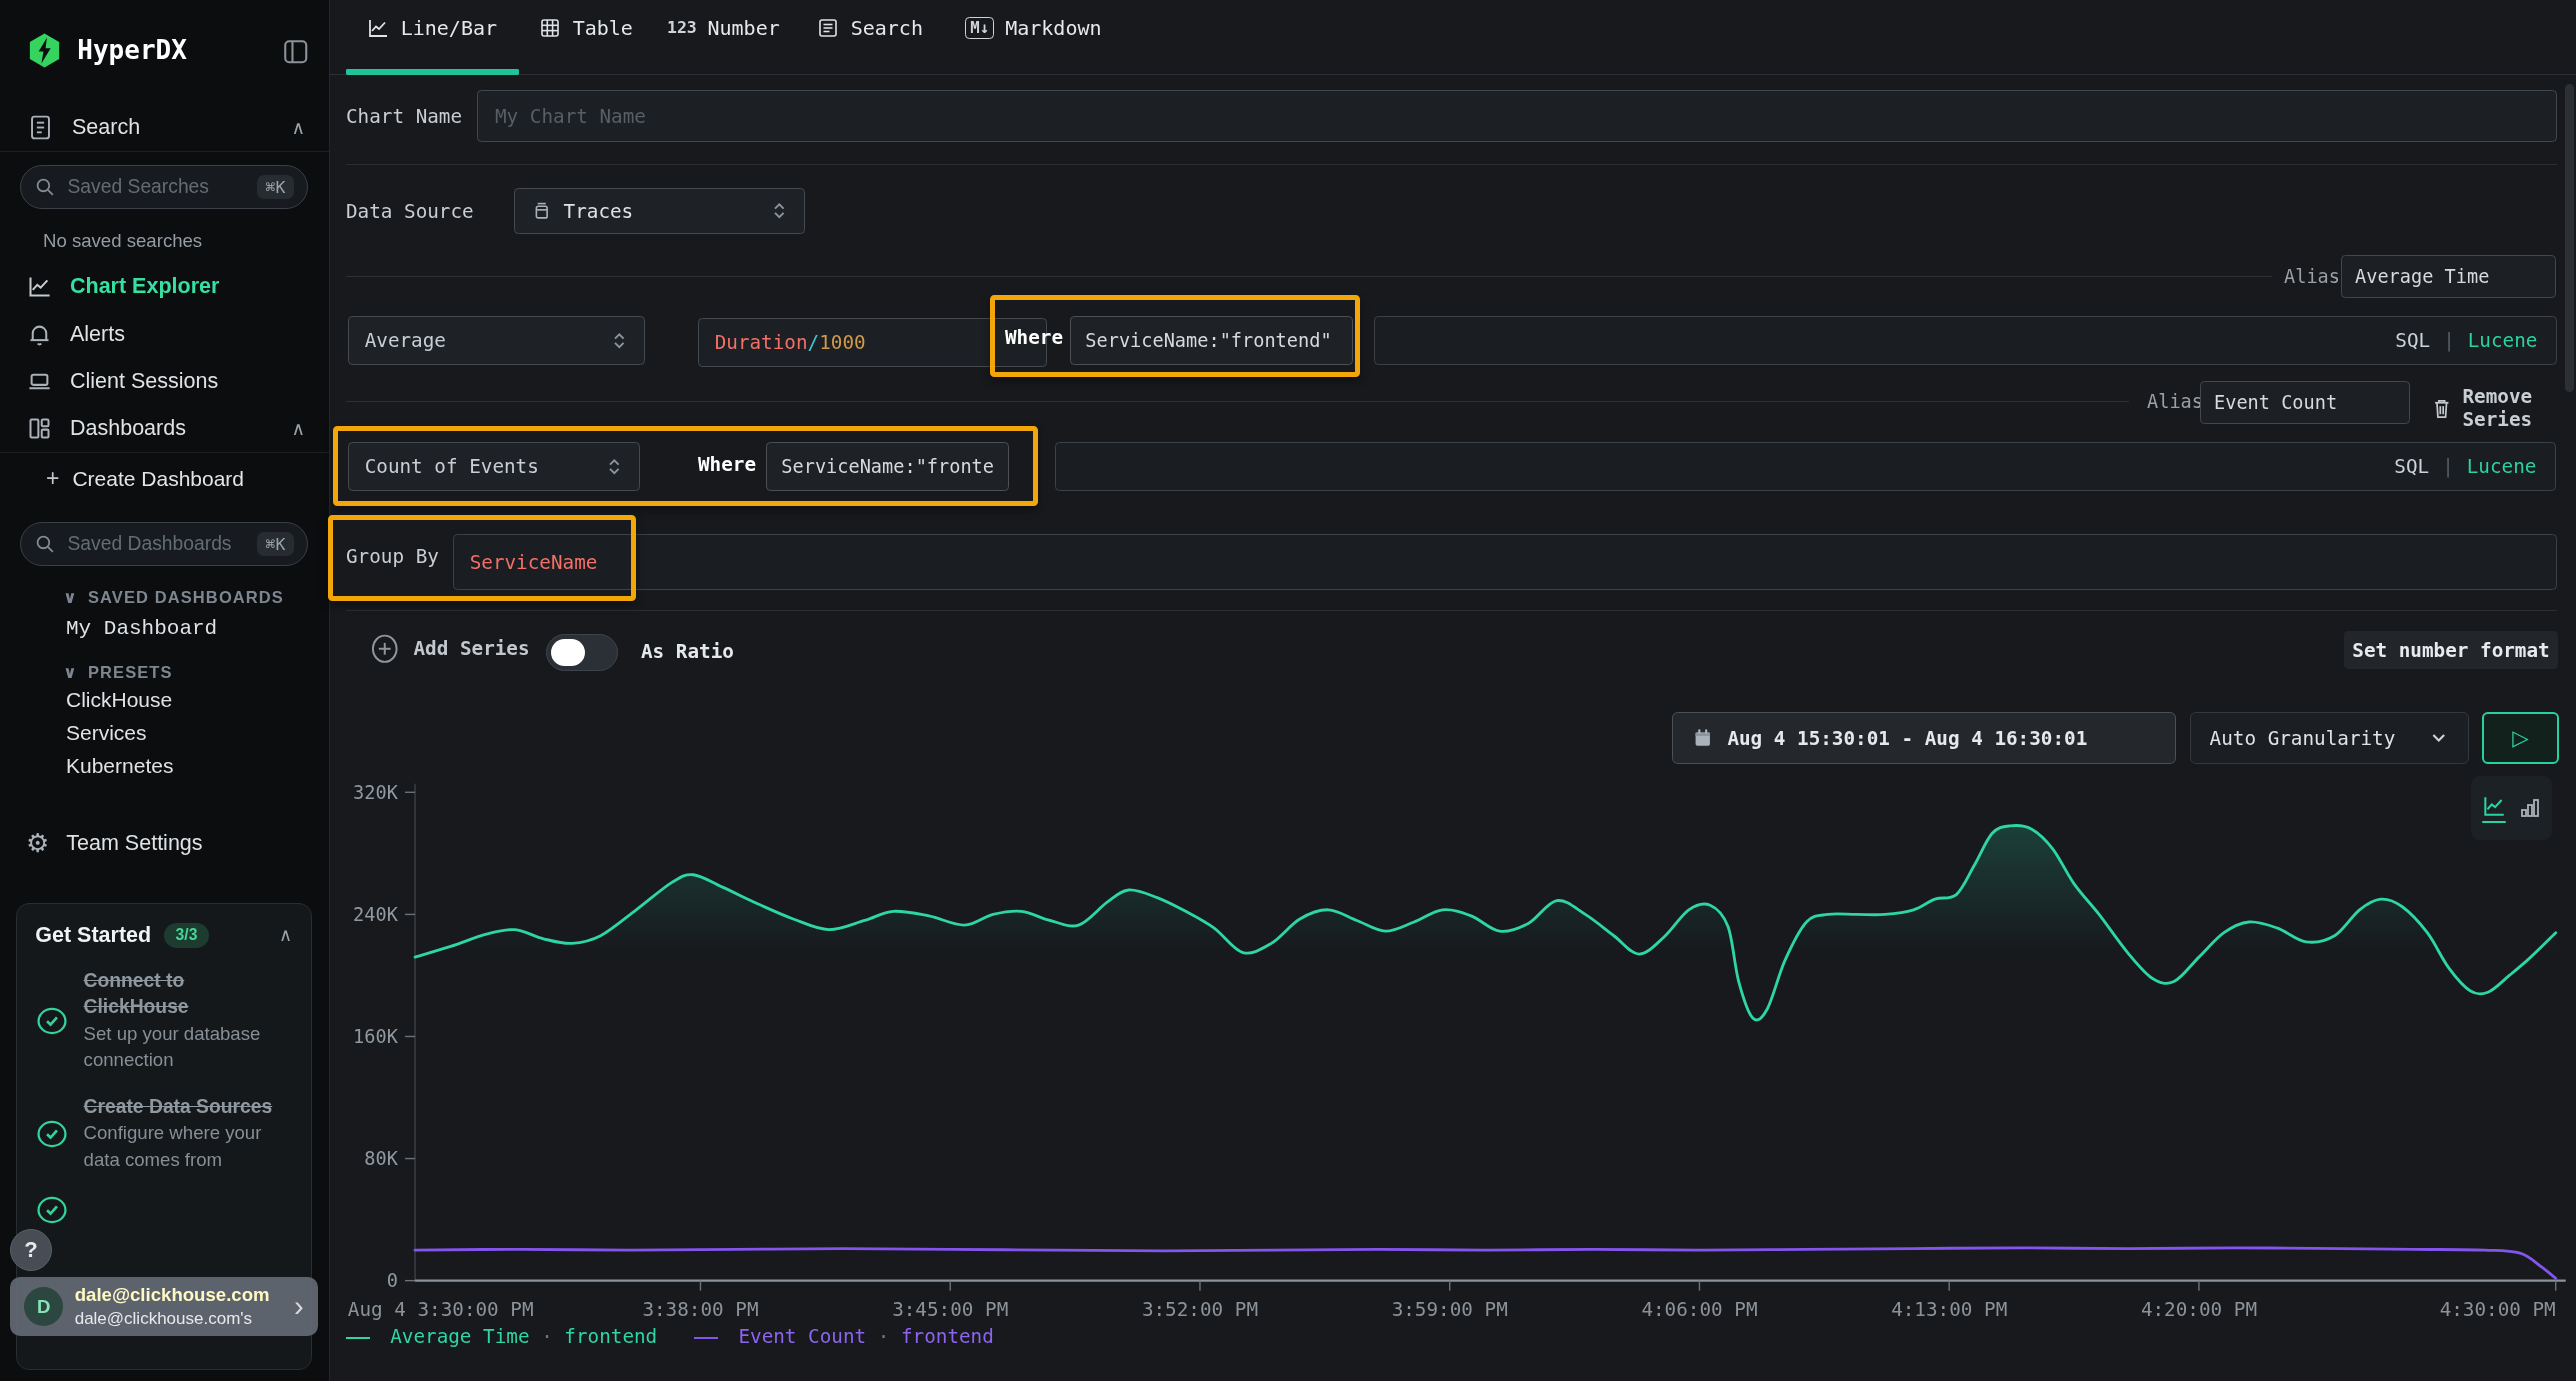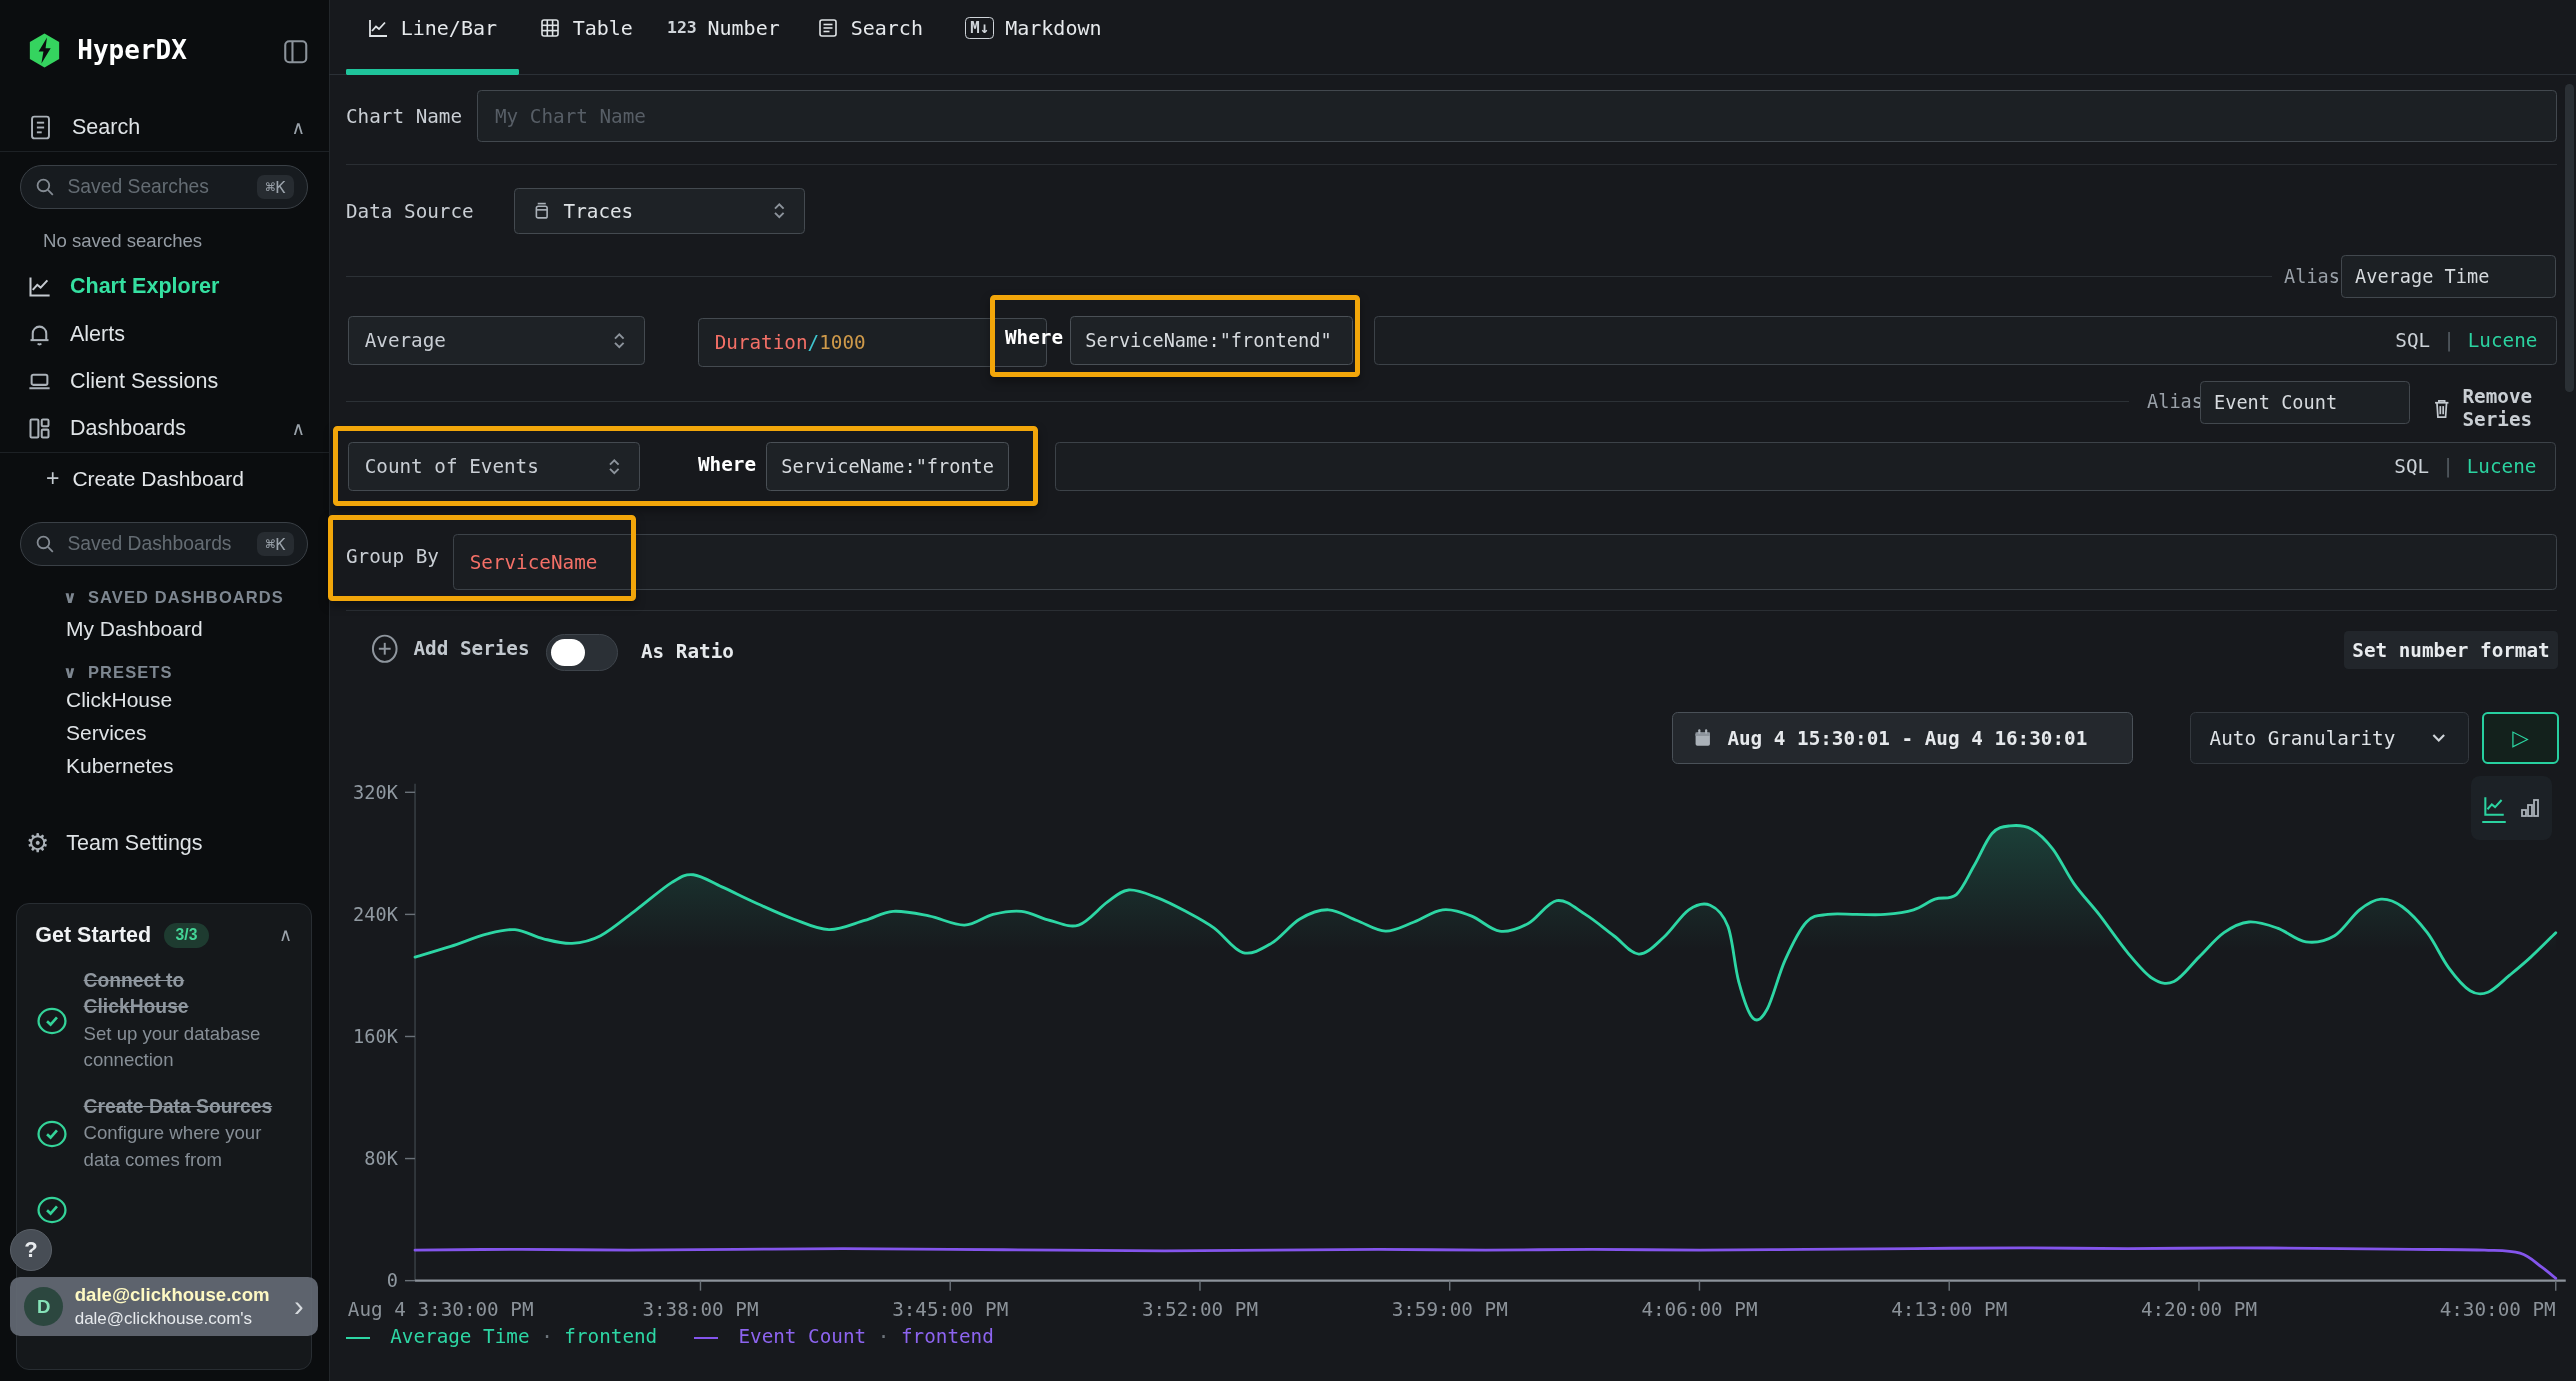--- a/index.html
+++ b/index.html
@@ -174,21 +174,21 @@
           </svg>
       </span>
       <input readonly="" placeholder="Saved Dashboards" style="">
       <span class="kbd mono">⌘K</span>
     </div>
 
     <div class="abs sect" style="left:63px;top:587px;">
       <span style="font-size:17px;">∨</span>
       <span>SAVED DASHBOARDS</span>
     </div>
-    <div class="abs preset" style="left:66px;top:617px;">My Dashboard</div>
+    <div class="abs preset" style="left:66px;top:617px;font-family:Liberation Mono, monospace;">My Dashboard</div>
 
     <div class="abs sect" style="left:63px;top:662px;">
       <span style="font-size:17px;">∨</span>
       <span>PRESETS</span>
     </div>
     <div class="abs preset" style="left:66px;top:688px;">ClickHouse</div>
     <div class="abs preset" style="left:66px;top:721px;">Services</div>
     <div class="abs preset" style="left:66px;top:754px;">Kubernetes</div>
 
     <div class="abs nav-item" style="left:26px;top:829px;width:279px;">
@@ -400,21 +400,21 @@
       </span>
       <span class="mono" style="font-size:19.3px;font-weight:bold;color:#c2c8ce;">Add Series</span>
     </div>
     <div id="toggle">
         <div class="knob"></div>
       </div>
     <div class="abs mono" style="left:641px;top:640px;font-size:19.3px;font-weight:bold;color:#e6e9ec;">As Ratio</div>
 
     <div class="abs btn mono" style="left:2344px;top:631px;width:214px;height:38px;background:#22262b;border-radius:4.3px;font-size:19.3px;font-weight:bold;color:#e8ebee;">Set number format</div>
 
-    <div class="abs" style="left:1672px;top:712px;width:461px;height:52px;background:#24282d;border:1.4px solid #4a5158;border-radius:5.7px;box-sizing:border-box;display:flex;align-items:center;padding:0 18.6px;gap:14.3px;cursor:pointer;">
+    <div class="abs" style="left:1672px;top:712px;width:504px;height:52px;background:#24282d;border:1.4px solid #4a5158;border-radius:5.7px;box-sizing:border-box;display:flex;align-items:center;padding:0 18.6px;gap:14.3px;cursor:pointer;">
       <span style="display:flex;">
         <svg width="21.5" height="21.5" viewBox="0 0 24 24" fill="#aab1b8">
             <rect x="4" y="6" width="16" height="15" rx="2"></rect>
             <rect x="4" y="6" width="16" height="4" fill="#8d949c"></rect>
             <rect x="7" y="2.5" width="2.4" height="5" rx="1"></rect>
             <rect x="14.6" y="2.5" width="2.4" height="5" rx="1"></rect>
           </svg>
       </span>
       <span class="mono" style="font-size:19.3px;font-weight:bold;color:#e6e9ec;">Aug 4 15:30:01 - Aug 4 16:30:01</span>
     </div>

